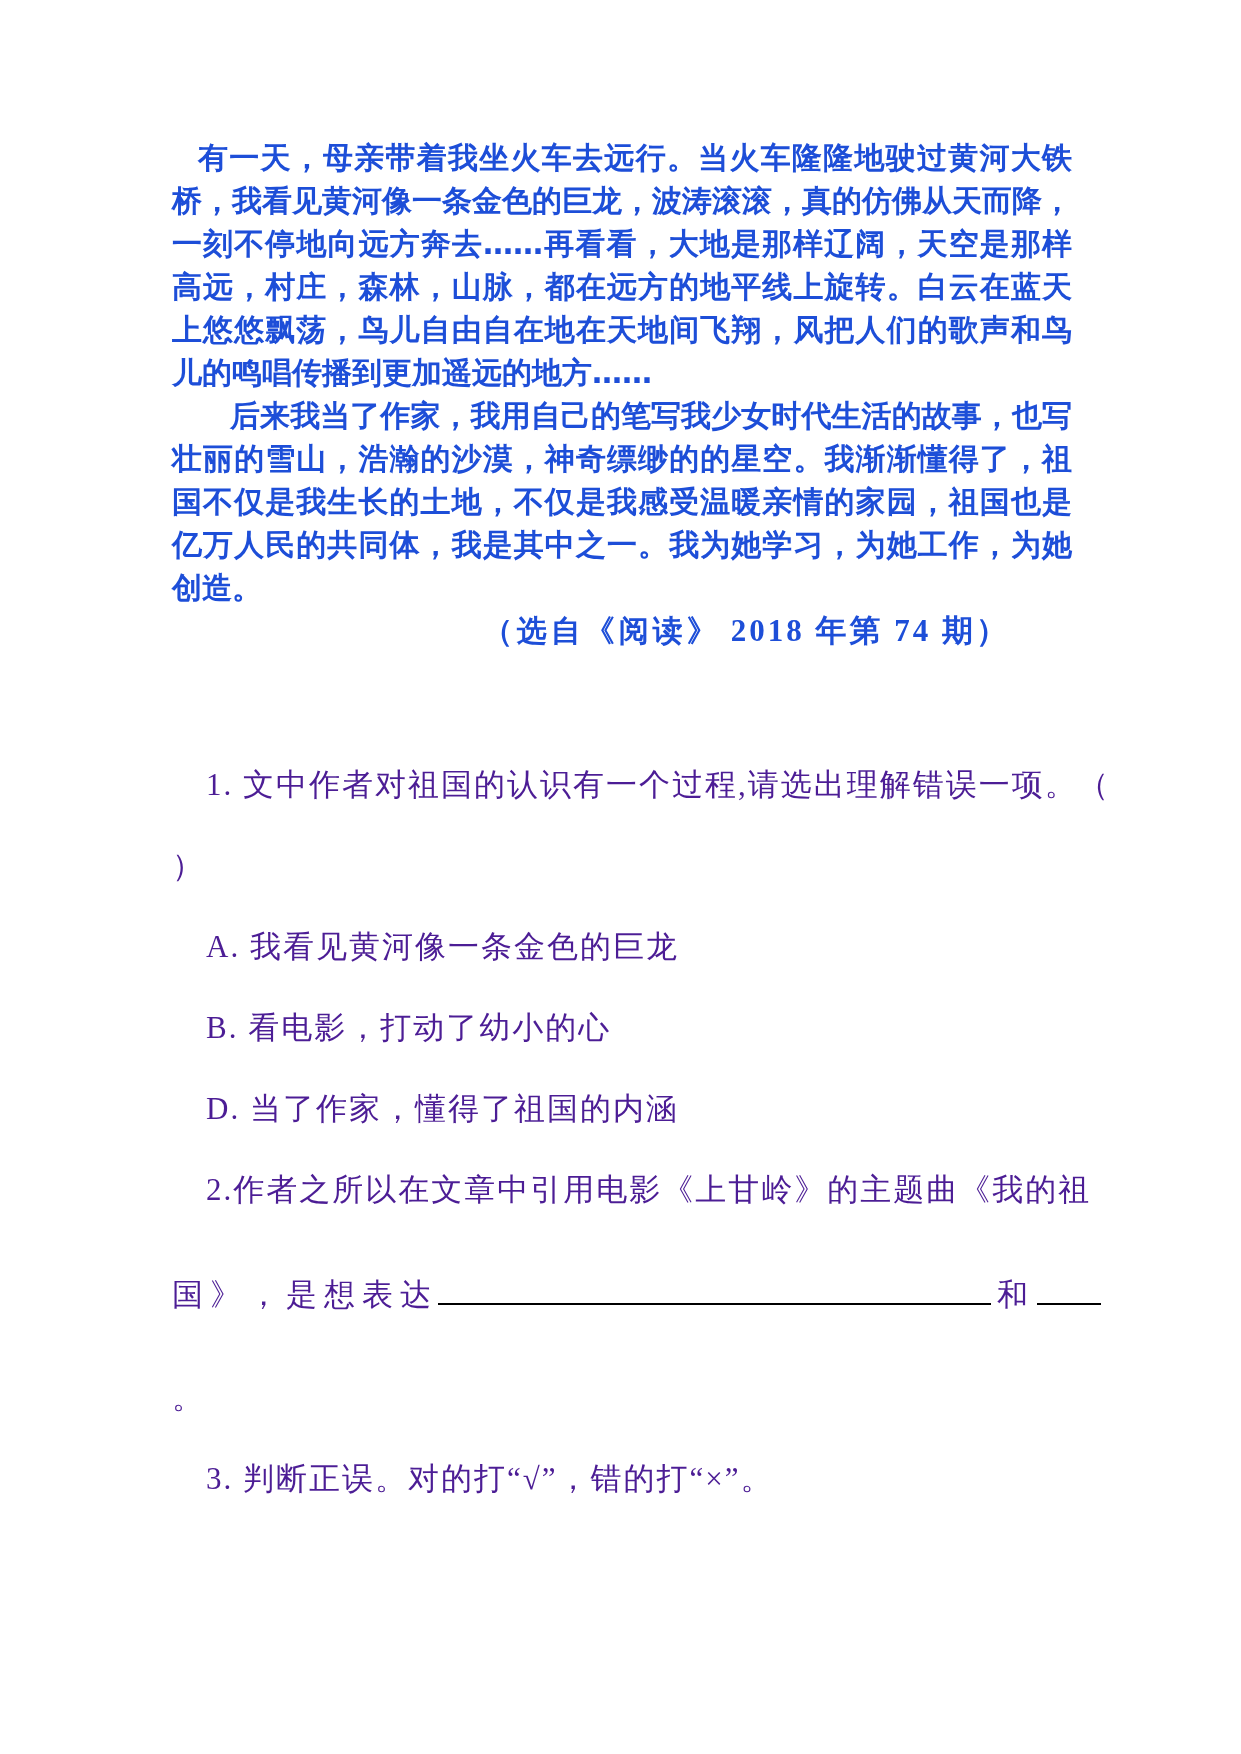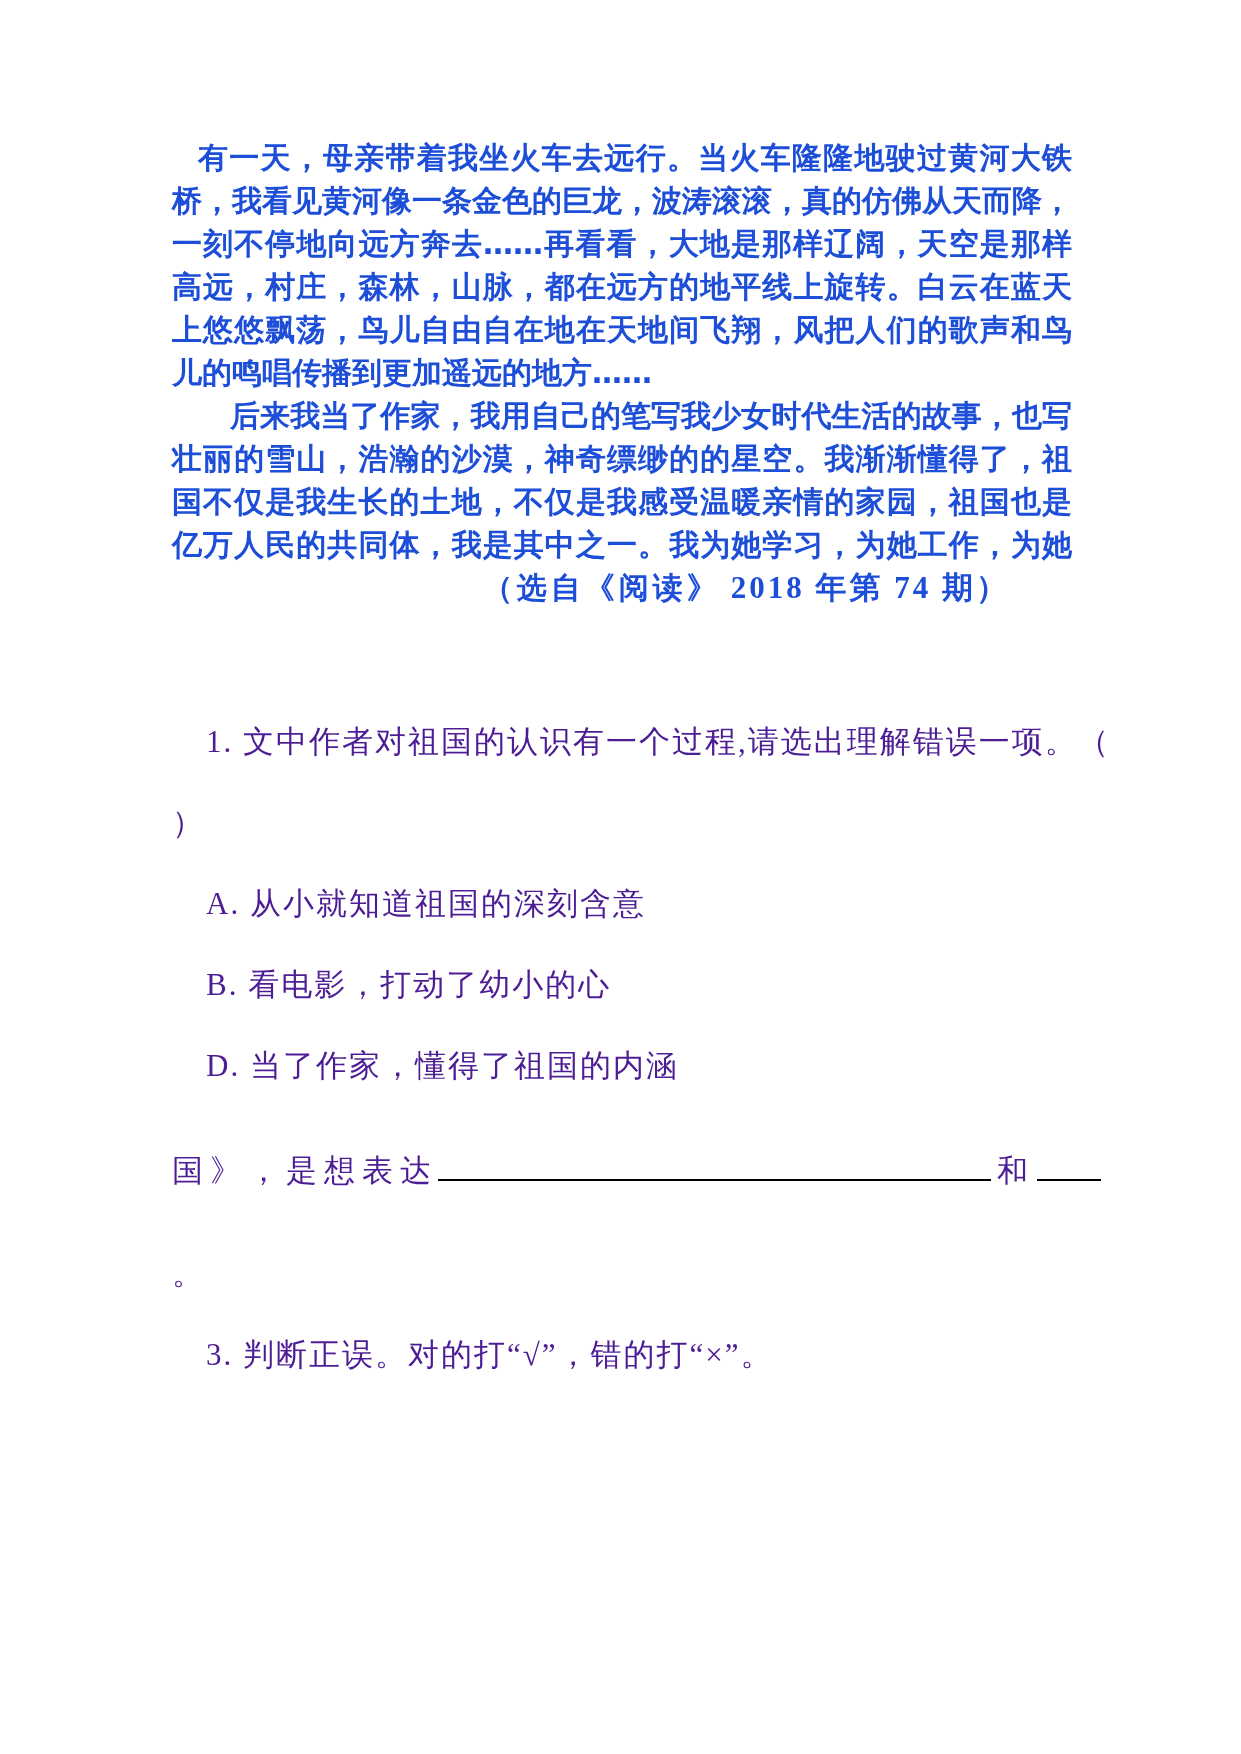--- a/index.html
+++ b/index.html
@@ -100,35 +100,37 @@
       <div class="body-line">桥，我看见黄河像一条金色的巨龙，波涛滚滚，真的仿佛从天而降，</div>
       <div class="body-line">一刻不停地向远方奔去……再看看，大地是那样辽阔，天空是那样</div>
       <div class="body-line">高远，村庄，森林，山脉，都在远方的地平线上旋转。白云在蓝天</div>
       <div class="body-line">上悠悠飘荡，鸟儿自由自在地在天地间飞翔，风把人们的歌声和鸟</div>
       <div class="body-line line-last">儿的鸣唱传播到更加遥远的地方……</div>
 
       <div class="body-line indent-2">后来我当了作家，我用自己的笔写我少女时代生活的故事，也写</div>
       <div class="body-line">壮丽的雪山，浩瀚的沙漠，神奇缥缈的的星空。我渐渐懂得了，祖</div>
       <div class="body-line">国不仅是我生长的土地，不仅是我感受温暖亲情的家园，祖国也是</div>
       <div class="body-line">亿万人民的共同体，我是其中之一。我为她学习，为她工作，为她</div>
+      <div class="body-line line-last">创造。</div>
 
       <div class="citation">
         <span class="cite-hand">（选自《阅读》</span><span class="cite-serif">2018 年第 74 期）</span>
       </div>
     </div>
 
     <div class="questions">
 
       <div class="q-line q-first">1.  文中作者对祖国的认识有一个过程,请选出理解错误一项。（</div>
       <div class="q-line">）</div>
 
-      <div class="q-line q-first">A. 从小就知道祖国的深刻含意</div>
+      <div class="q-line q-first">A. 我看见黄河像一条金色的巨龙</div>
       <div class="q-line q-first">B. 看电影，打动了幼小的心</div>
       <div class="q-line q-first">D. 当了作家，懂得了祖国的内涵</div>
 
+      <div class="q-line q-first">2.作者之所以在文章中引用电影《上甘岭》的主题曲《我的祖</div>
 
       <div class="q-line blank-line extra-gap">
         <span>国》，是想表达</span><span class="blank blank-long"></span><span class="connector">和</span><span class="blank blank-short"></span>
       </div>
 
       <div class="q-line extra-gap">。</div>
 
       <div class="q-line q-first">3.  判断正误。对的打“√”，错的打“×”。</div>
 
     </div>

